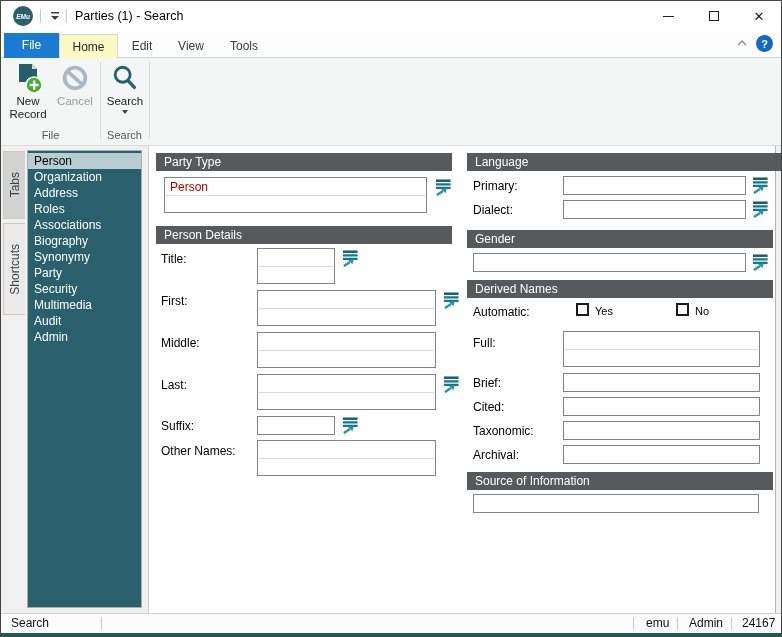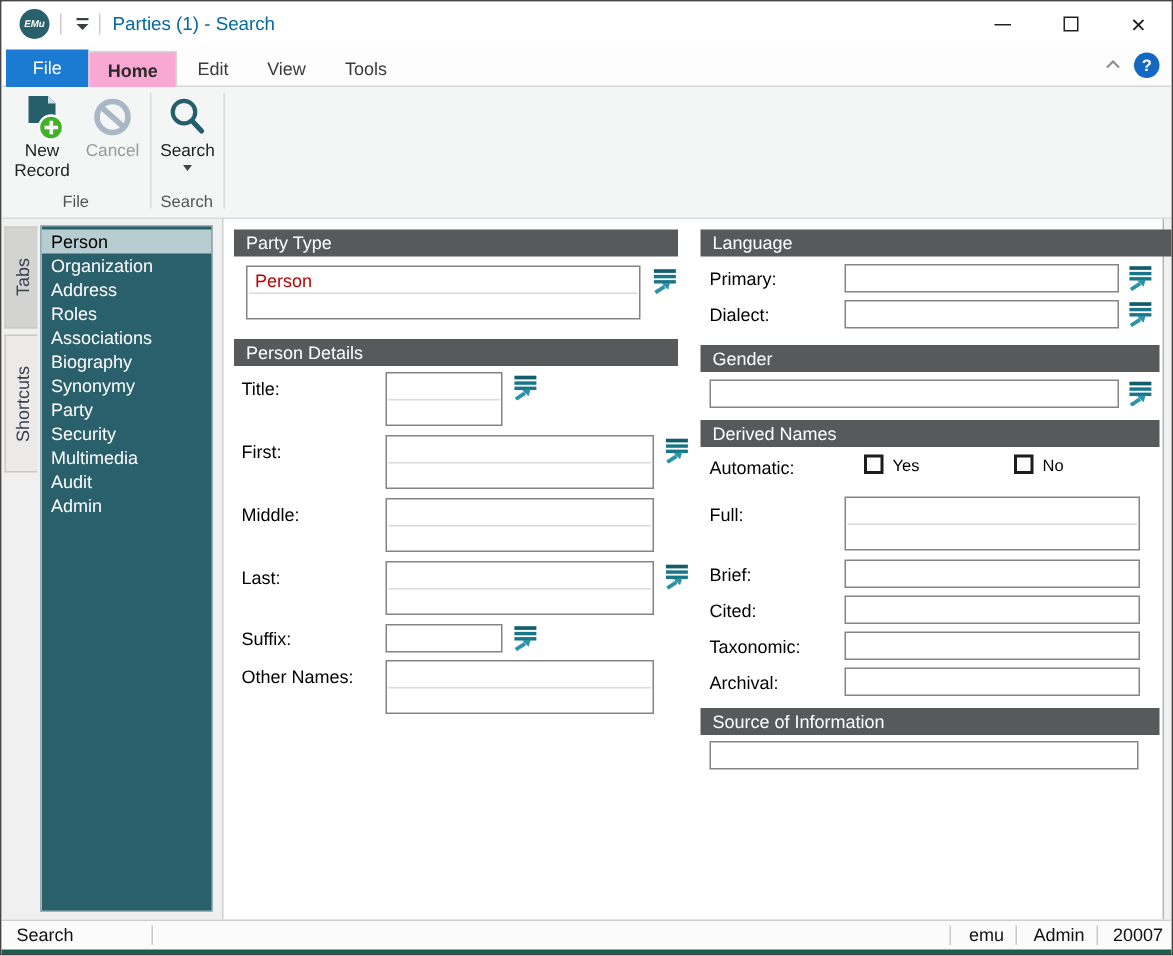--- a/index.html
+++ b/index.html
@@ -10,30 +10,30 @@
     border:1px solid #454545; overflow:hidden;
     font-size:12px; color:#1a1a1a;
   }
   
   .titlebar { position:absolute; left:0; top:0; width:100%; height:30px; background:#fff; }
   .logo { position:absolute; left:12px; top:5px; width:20px; height:20px; border-radius:50%;
           background:var(--accent); color:#fff; font-size:6.5px; font-weight:bold;
           display:flex; align-items:center; justify-content:center; font-style:italic; }
   .tb-sep { position:absolute; top:8px; width:1px; height:14px; background:#c9c9c9; }
   .qat { position:absolute; left:47px; top:9px; width:14px; height:12px; }
-  .title-text { position:absolute; left:74px; top:0; height:30px; line-height:30px; font-size:12.5px; color:#0369a1; }
+  .title-text { position:absolute; left:74px; top:0; height:30px; line-height:30px; font-size:12.5px; color:#000000; }
   .caption-btn { position:absolute; top:0; width:46px; height:30px; display:flex; align-items:center; justify-content:center; color:#222; }
   .min-glyph { width:11px; height:1px; background:#222; display:block; }
   .max-glyph { width:10px; height:10px; border:1px solid #222; display:block; }
   .close-glyph { font-size:13px; line-height:1; }
   
   .ribbon-tabs { position:absolute; left:0; top:30px; width:100%; height:27px; background:#fdfdfd; border-bottom:1px solid #d5d5d5; }
   .rtab { position:absolute; top:3px; height:24px; line-height:24px; text-align:center; color:#3a3a3a; }
   .rtab.file { left:3px; width:55px; background:var(--fileblue); color:#fff; top:2px; height:25px; line-height:25px; }
-  .rtab.active { background:#f9a8d4; border:1px solid #d5d5d5; border-bottom:none; height:25px; color:#2b2b2b;font-weight:bold; }
+  .rtab.active { background:#fef9c3; border:1px solid #d5d5d5; border-bottom:none; height:25px; color:#2b2b2b; }
   .ribbon-collapse { position:absolute; right:34px; top:9px; color:#777; font-size:10px; }
   .help-btn { position:absolute; right:8px; top:4px; width:17px; height:17px; border-radius:50%;
               background:#1467c2; color:#fff; font-weight:bold; font-size:11px;
               display:flex; align-items:center; justify-content:center; }
   
   .toolbar { position:absolute; left:0; top:57px; width:100%; height:88px; background:#f4f5f5; border-bottom:1px solid #d9dadb; }
   .rbtn { position:absolute; top:3px; height:68px; display:flex; flex-direction:column; align-items:center; }
   .rbtn .ic { height:34px; display:flex; align-items:center; justify-content:center; }
   .rbtn .lbl { font-size:11.5px; color:#222; text-align:center; line-height:13px; width:100%; }
   .rbtn.disabled .lbl { color:#9a9a9a; }
@@ -312,17 +312,17 @@
   </div>
 
   <div class="statusbar">
     <span class="sb-left">Search</span>
     <span class="sb-div" style="left:100px"></span>
     <span class="sb-div" style="left:632px"></span>
     <span class="sb-right" style="left:645px">emu</span>
     <span class="sb-div" style="left:676px"></span>
     <span class="sb-right" style="left:688px">Admin</span>
     <span class="sb-div" style="left:730px"></span>
-    <span class="sb-right" style="left:741px">20007</span>
+    <span class="sb-right" style="left:741px">24167</span>
   </div>
   <div class="bottomstrip"></div>
 
 </div>
 
 </body></html>

